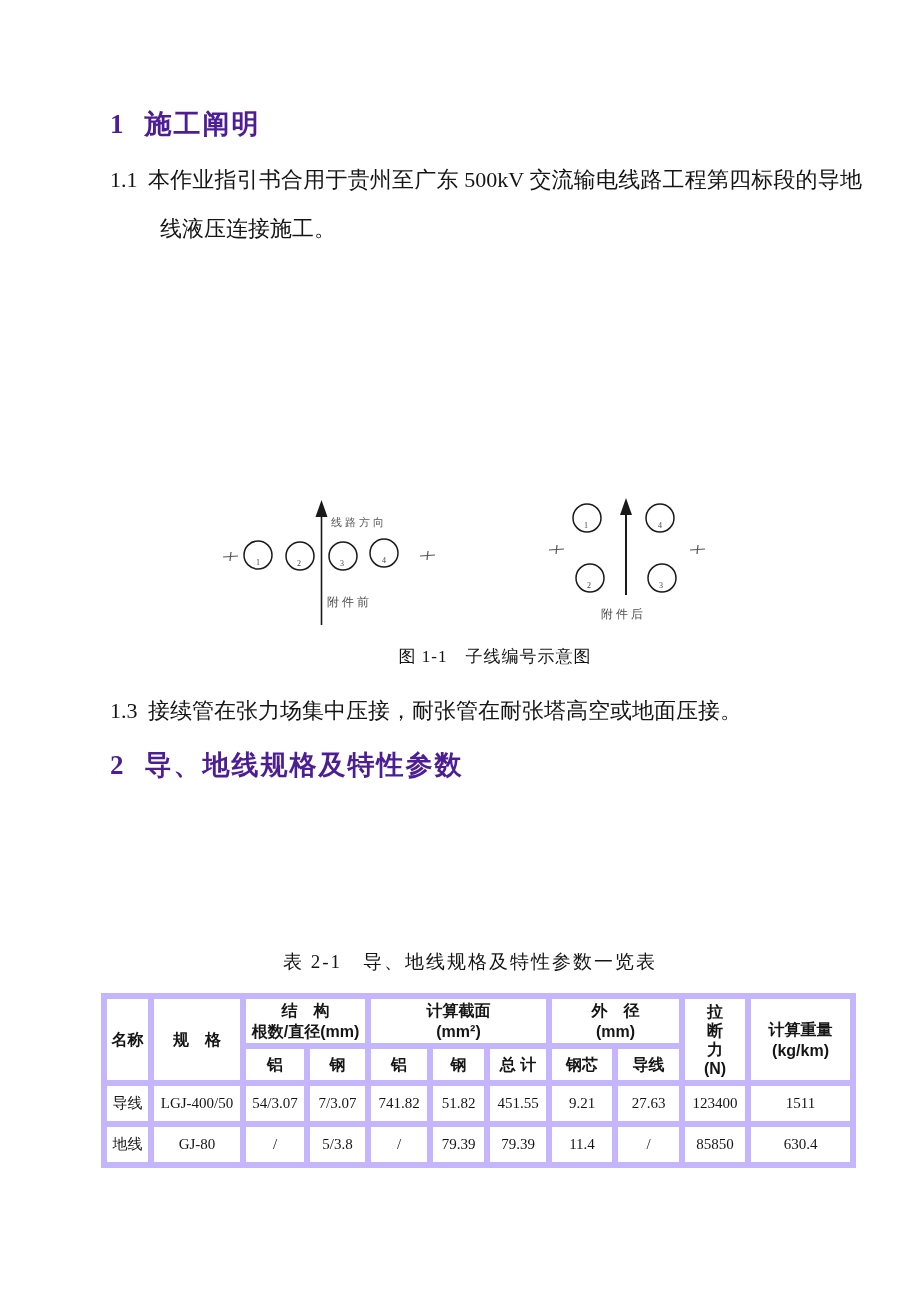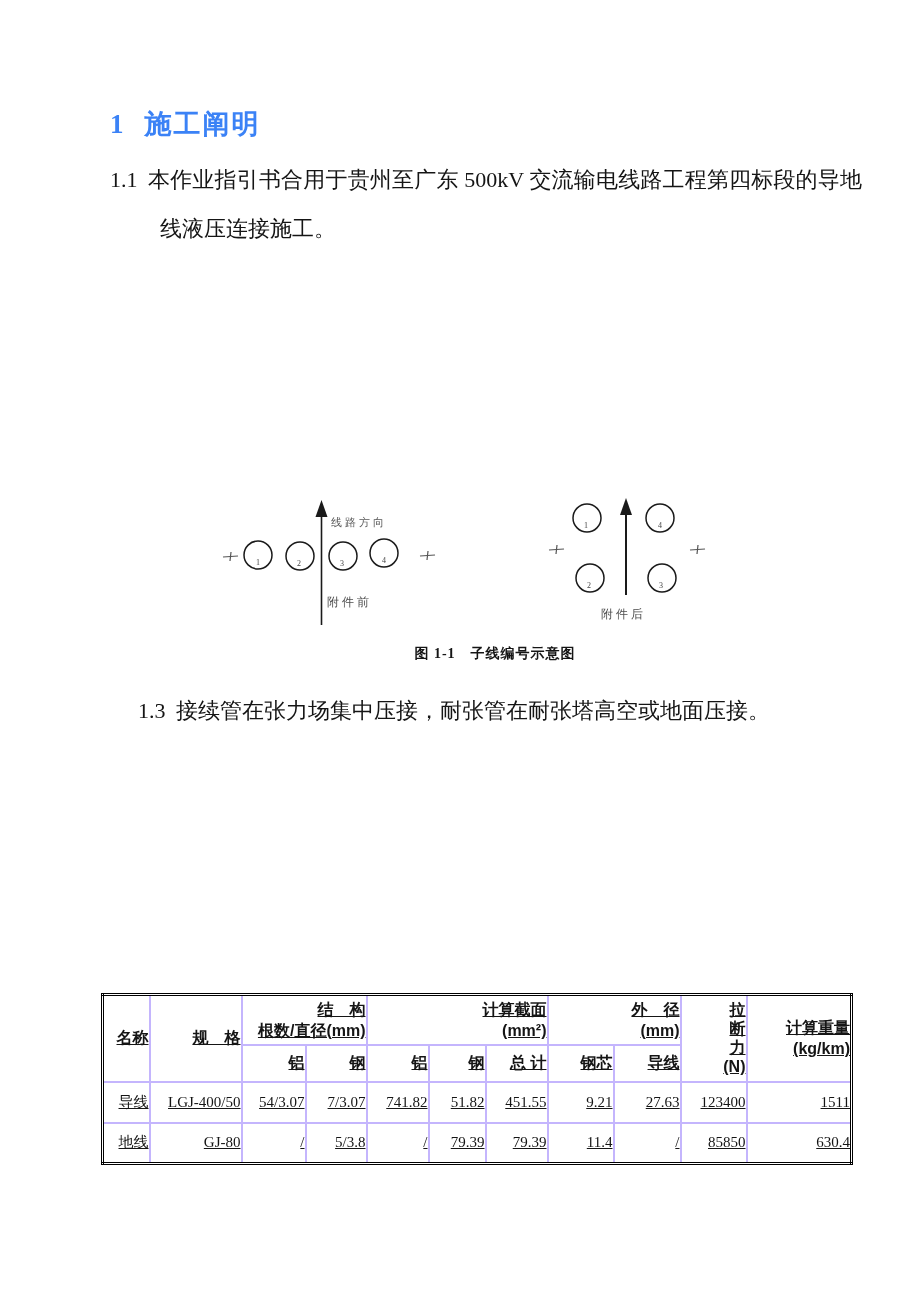--- a/index.html
+++ b/index.html
@@ -7,21 +7,21 @@
     width:920px; height:1302px;
     font-family:"Liberation Serif","DejaVu Serif",serif;
     color:#151515;
   }
   .page { position:relative; width:920px; height:1302px; overflow:hidden; background:#fff; }
 
   
   .sec-heading {
     position:absolute; left:110px;
     font-family:"Liberation Sans","DejaVu Sans",sans-serif;
-    font-weight:bold; font-size:27px; letter-spacing:2px; color:#3b82f6;
+    font-weight:bold; font-size:27px; letter-spacing:2px; color:#4c1d95;
     white-space:nowrap;
   }
   .sec-heading .hnum {
     font-family:"Liberation Serif","DejaVu Serif",serif;
     letter-spacing:0; margin-right:21px;
   }
 
   
   .num-item { position:absolute; left:110px; font-size:22px; line-height:49px; }
   .num-item .inum { position:absolute; left:0; top:0; }
@@ -33,37 +33,36 @@
   
   .para2 {
     position:absolute; left:85px; top:801px; width:778px;
     font-size:22px; line-height:48px; text-align:justify; text-indent:63px;
   }
 
   
   .fig-svg { position:absolute; left:0; top:492px; }
   .fig-caption {
     position:absolute; left:95px; top:645px; width:800px;
-    text-align:center; font-size:14px; letter-spacing:1px;font-weight:bold;
+    text-align:center; font-size:17px; letter-spacing:1px;
   }
 
   
   .tbl-caption {
     position:absolute; left:60px; top:949px; width:820px;
     text-align:center; font-size:19px; letter-spacing:2px;
   }
   table.spec {
     position:absolute; left:101px; top:993px; width:749px;
     border-collapse:collapse; table-layout:fixed;
     border:3px double #000;
   }
   table.spec th, table.spec td {
-    border:2px solid #c4b5fd; text-align:right; vertical-align:middle; padding:0;
+    border:6px solid #c4b5fd; text-align:center; vertical-align:middle; padding:0;
     overflow:hidden;
-    text-decoration:underline;
   }
   table.spec th {
     font-family:"Liberation Sans","DejaVu Sans",sans-serif;
     font-weight:bold; font-size:16px; line-height:22px;
   }
   table.spec td { font-size:15px; }
   tr.hrow1 { height:50px; }
   tr.hrow2 { height:37px; }
   tr.drow  { height:41px; }
   .vstack div { line-height:19px; }
@@ -124,27 +123,31 @@
     </g>
     <g stroke="#555" stroke-width="1.2">
       <line x1="690" y1="58" x2="705" y2="57"></line>
         <line x1="698" y1="53" x2="697" y2="62"></line>
     </g>
     <text x="601" y="126" font-size="12" fill="#3a3a3a" letter-spacing="3" opacity="0.9">附件后</text>
   </svg>
 
   <div class="fig-caption">图 1-1　子线编号示意图</div>
 
-  <div class="num-item" style="top:686px;margin-left:28px;">
+  <div class="num-item" style="top:686px;">
     <span class="inum">1.3</span>
     <div class="itxt">接续管在张力场集中压接，耐张管在耐张塔高空或地面压接。</div>
   </div>
 
-
-
+  <div class="sec-heading" style="top:747px;">
+    <span class="hnum">2</span><span>导、地线规格及特性参数</span>
+  </div>
+
+
+  <div class="tbl-caption">表 2-1　导、地线规格及特性参数一览表</div>
 
   <table class="spec">
     <colgroup>
       <col style="width:47px">
         <col style="width:92px">
       <col style="width:64px">
         <col style="width:61px">
       <col style="width:62px">
         <col style="width:57px">
         <col style="width:62px">

